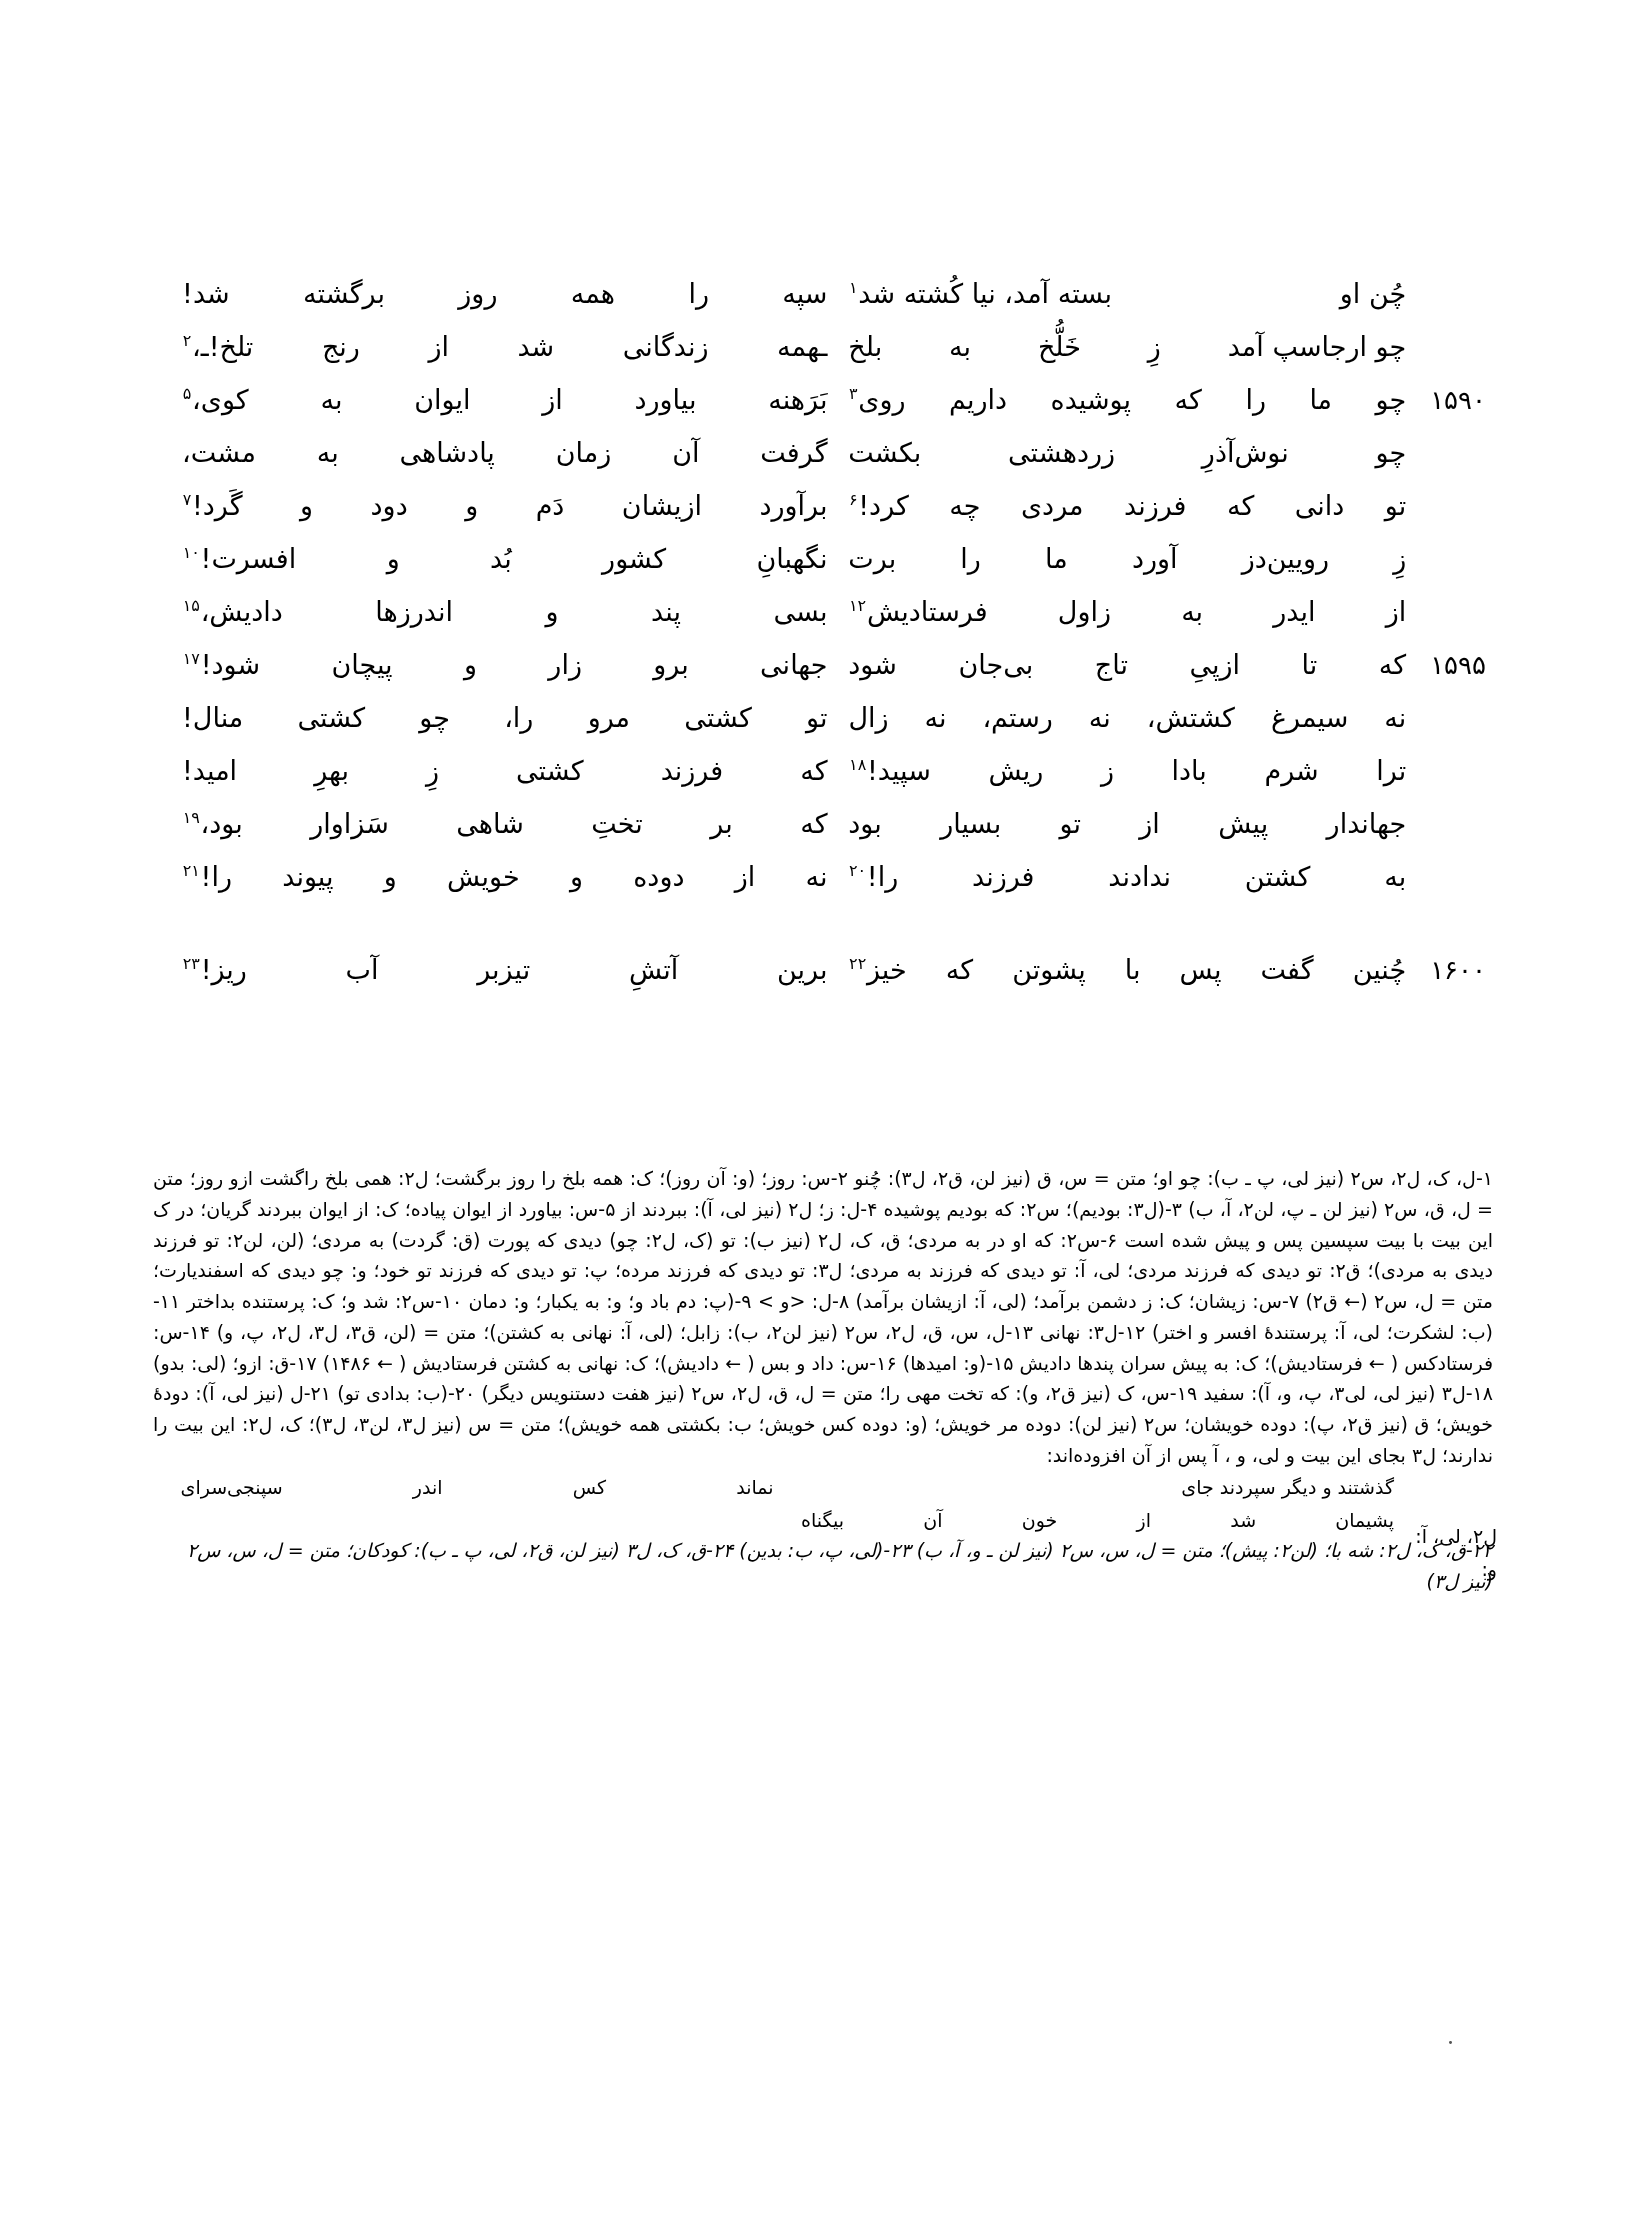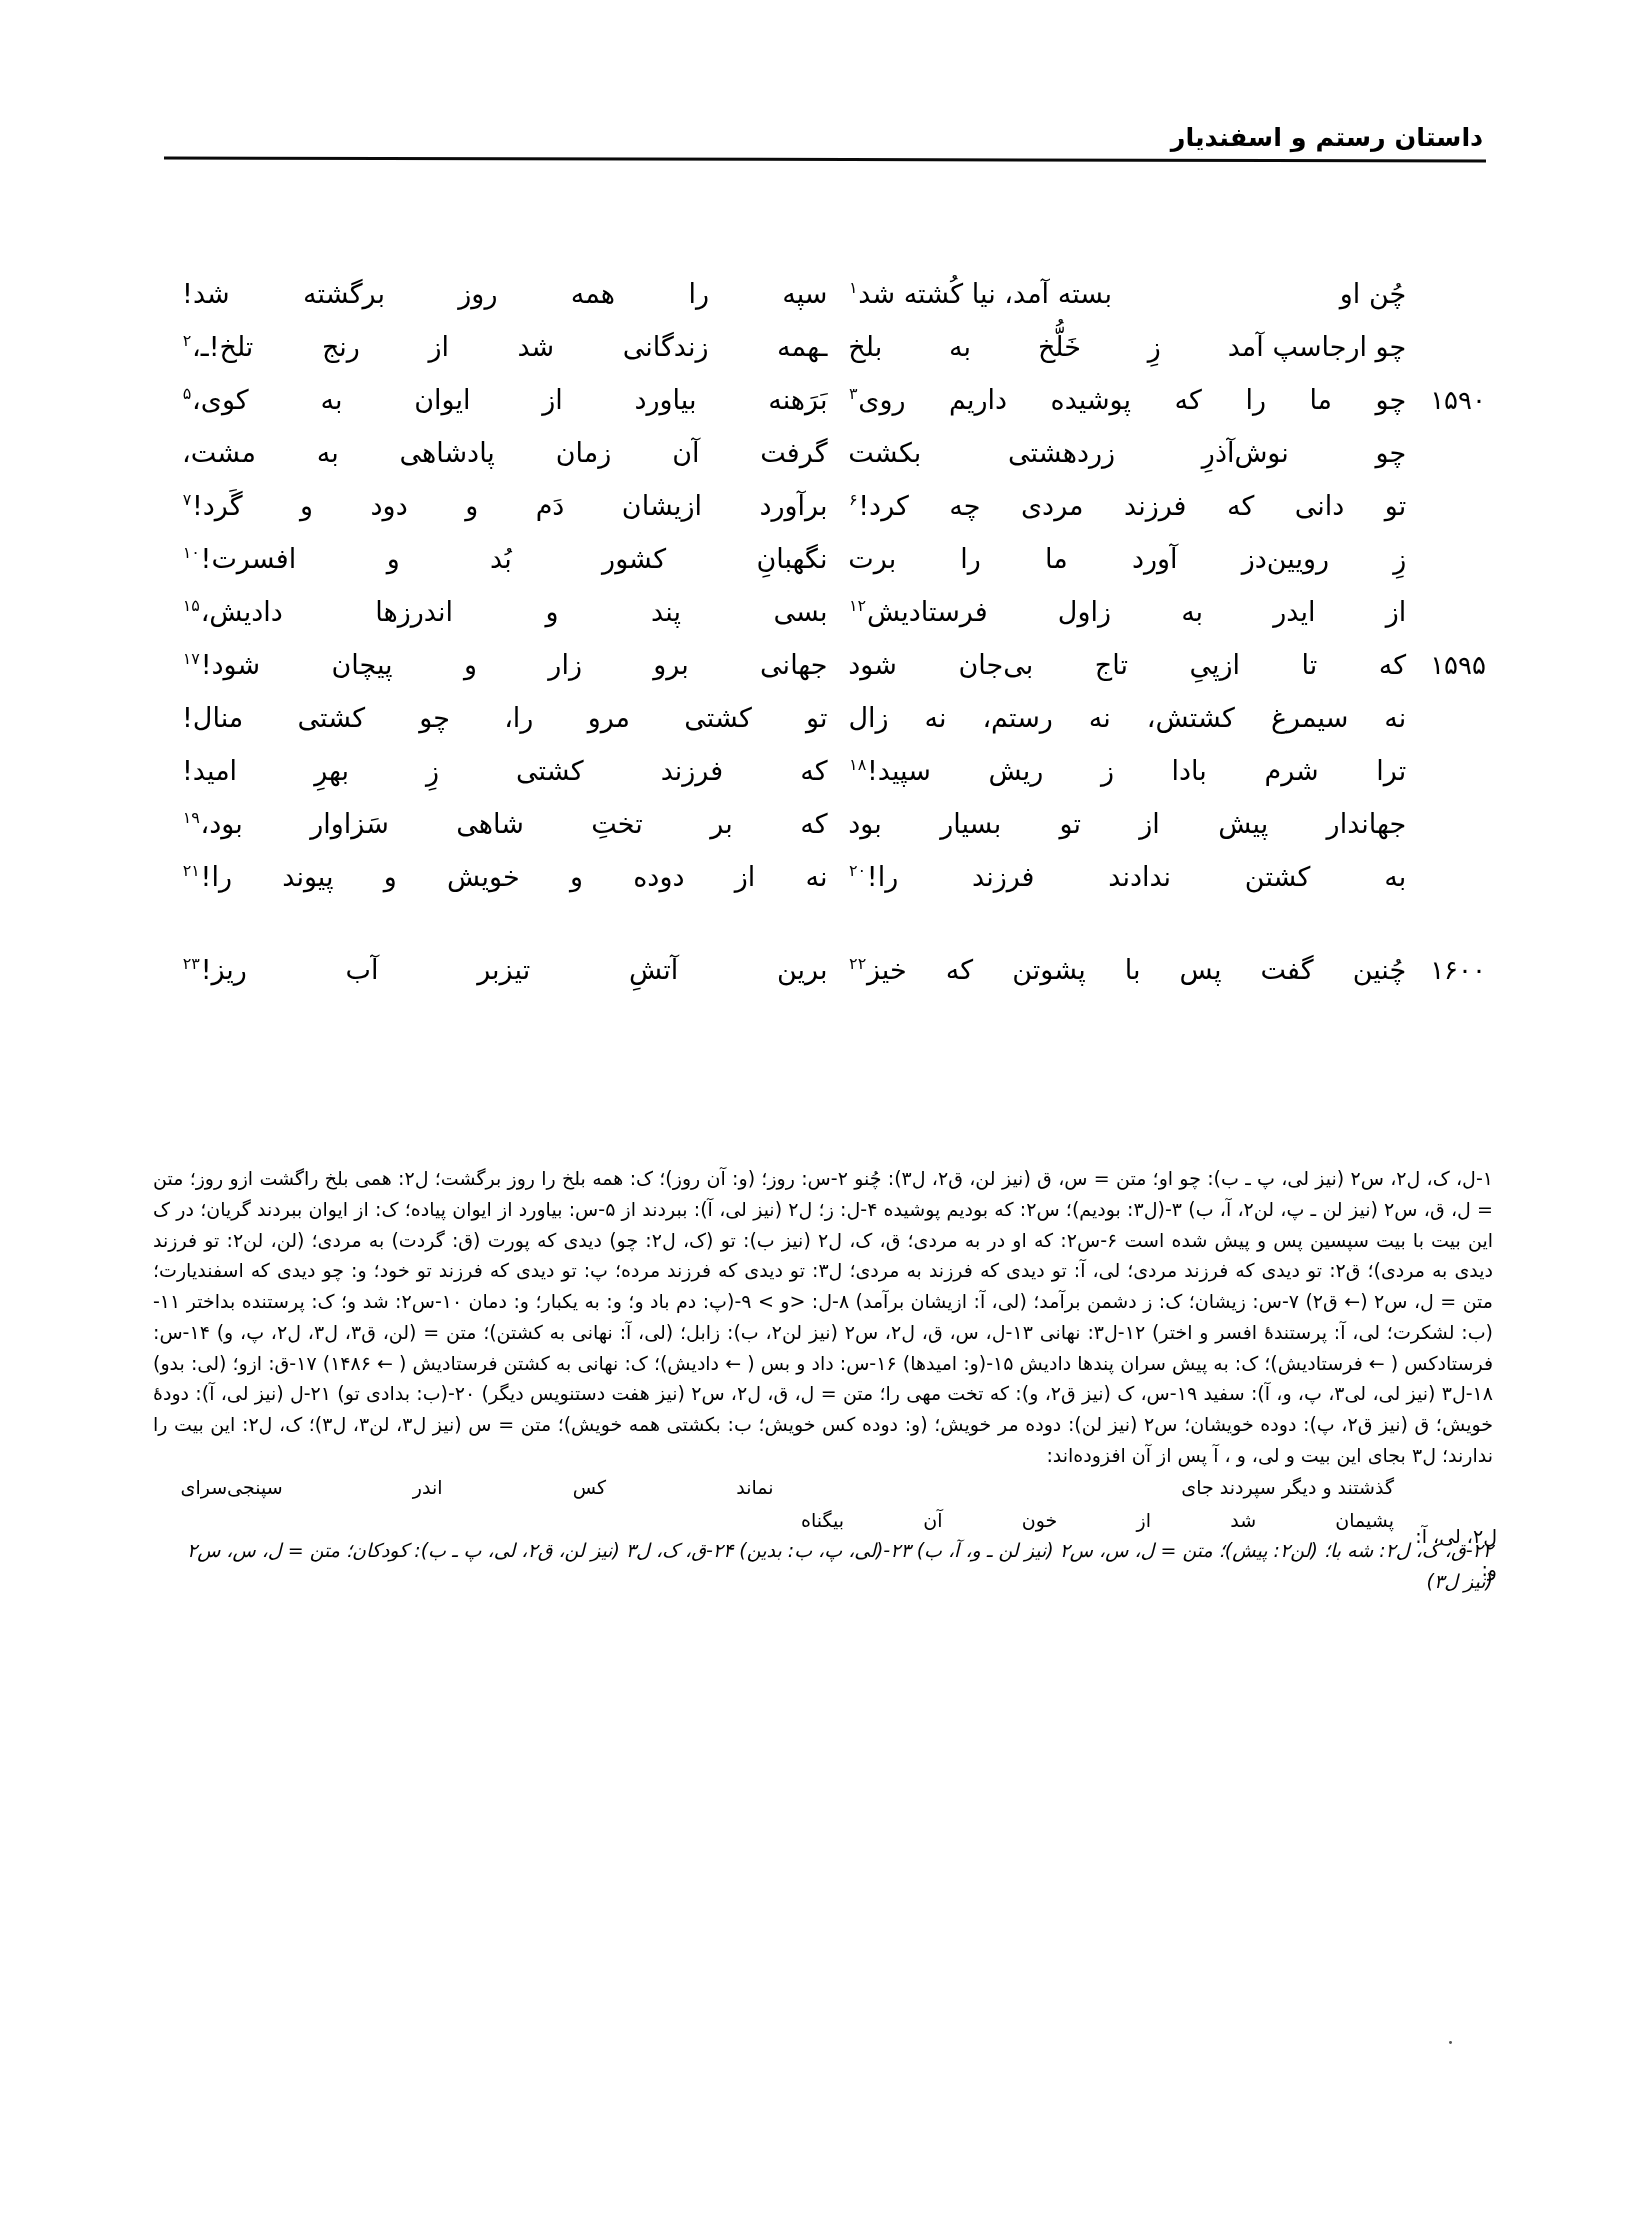--- a/index.html
+++ b/index.html
@@ -183,24 +183,20 @@
     border-radius: 50%;
     top: 2041px;
     left: 1449px;
   }
 </style>
 </head>
 <body>
 
 <div class="page">
 
-  <div class="runhead">
-    <span class="runhead-title">داستان رستم و اسفندیار</span>
-    <div class="runhead-rule"></div>
-  </div>
 
   <div class="verse-block" id="verse-block">
       <div class="distich">
         <div class="hemistich hem-a">
           <div class="vnum blank">&nbsp;</div>
           <div class="htext">
             <span>چُن او</span>
             <span>بسته آمد، نیا کُشته شد<sup class="fn">۱</sup></span>
           </div>
         </div>

